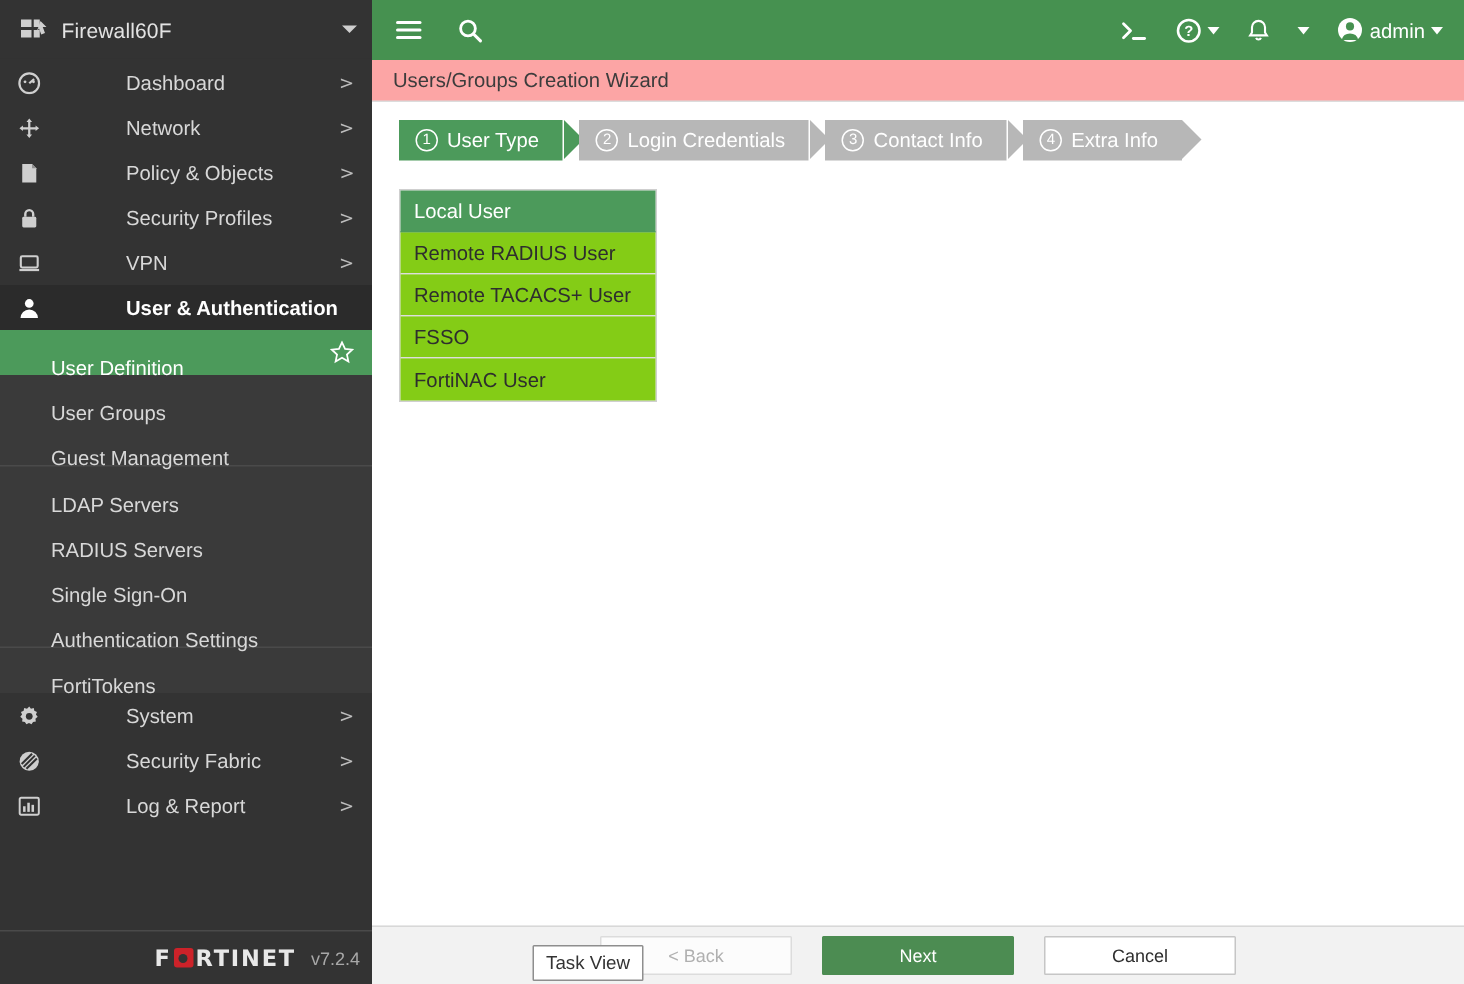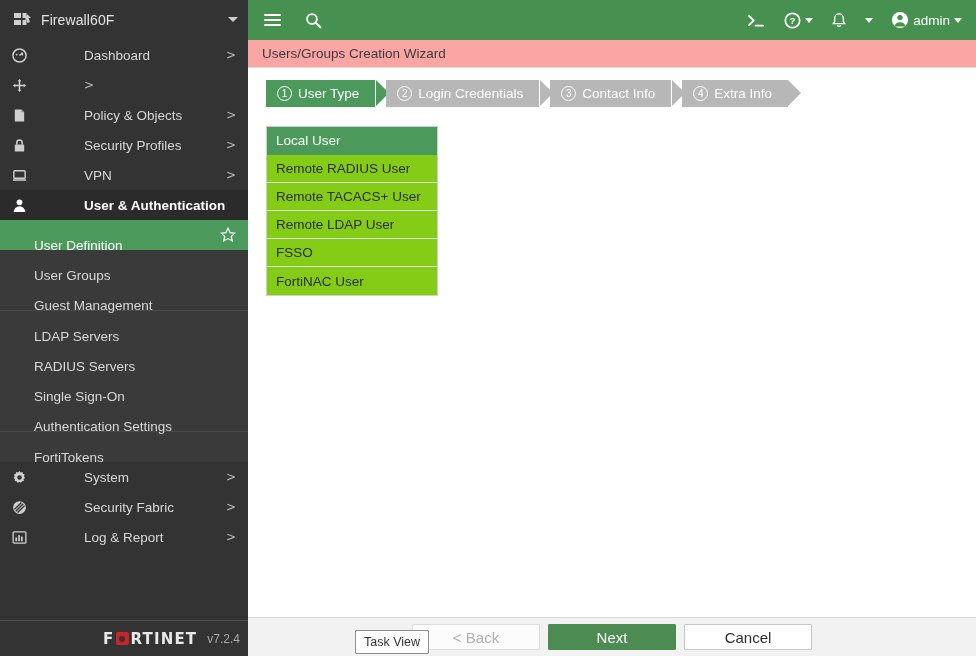--- a/index.html
+++ b/index.html
@@ -155,25 +155,25 @@
     height: 28px; display: flex; align-items: center; padding-left: 9px;
     font-size: 13.5px; color: #2e2e2e; border-bottom: 1px solid #dddddd;
     cursor: pointer; background: #84cc16;
   }
   .type-item:last-child { border-bottom: none; }
   .type-item.selected { background: #4c9a5b; color: #ffffff; border-bottom-color: #4c9a5b; }
 
   
   .footer {
     height: 39px; background: #f2f2f2; border-top: 1px solid #d8d8d8;
-    display: flex; align-items: center; justify-content: center; gap: 8px;
+    display: flex; align-items: center; justify-content: center; gap: 20px;
     flex: 0 0 39px; position: relative;
   }
   .btn {
-    height: 26px; min-width: 128px; font-size: 15px;
+    height: 26px; min-width: 128px; font-size: 12px;
     border: 1px solid #c6c6c6; background: #ffffff; color: #2e2e2e;
     display: flex; align-items: center; justify-content: center;
     cursor: pointer; border-radius: 1px;
     font-family: "Liberation Sans", sans-serif;
   }
   .btn.disabled { color: #b0b0b0; background: #fcfcfc; border-color: #dcdcdc; cursor: default; }
   .btn.primary { background: #4c8c52; color: #ffffff; border-color: #4c8c52; }
   .btn-taskview {
     position: absolute; left: 107px; bottom: 2px;
     height: 24px; min-width: 0; padding: 0 8px; font-size: 12.5px;
@@ -217,20 +217,21 @@
         <span class="nav-label">Dashboard</span>
         <span class="chev">&gt;</span>
       </div>
 
       <div class="nav-item">
         <span class="nav-ico">
           <svg width="15" height="15" viewBox="0 0 16 16">
               <path d="M8 1 L10 3.5 L8.8 3.5 L8.8 7.2 L12.5 7.2 L12.5 6 L15 8 L12.5 10 L12.5 8.8 L8.8 8.8 L8.8 12.5 L10 12.5 L8 15 L6 12.5 L7.2 12.5 L7.2 8.8 L3.5 8.8 L3.5 10 L1 8 L3.5 6 L3.5 7.2 L7.2 7.2 L7.2 3.5 L6 3.5 Z" fill="#cfcfcf"></path>
             </svg>
         </span>
+        <span class="nav-label">Network</span>
         <span class="chev">&gt;</span>
       </div>
 
       <div class="nav-item">
         <span class="nav-ico">
           <svg width="15" height="15" viewBox="0 0 16 16">
               <path d="M3 1.5 h7 l3 3 v10 h-10 z" fill="#cfcfcf"></path>
               <path d="M10 1.5 v3 h3 z" fill="#8f8f8f"></path>
             </svg>
         </span>
@@ -446,23 +447,20 @@
         <div class="type-item selected">
           <span>Local User</span>
         </div>
         <div class="type-item">
           <span>Remote RADIUS User</span>
         </div>
         <div class="type-item">
           <span>Remote TACACS+ User</span>
         </div>
         <div class="type-item">
-          <span>Remote LDAP User</span>
-        </div>
-        <div class="type-item">
           <span>FSSO</span>
         </div>
         <div class="type-item">
           <span>FortiNAC User</span>
         </div>
       </div>
 
     </div>
 
     <div class="footer">

